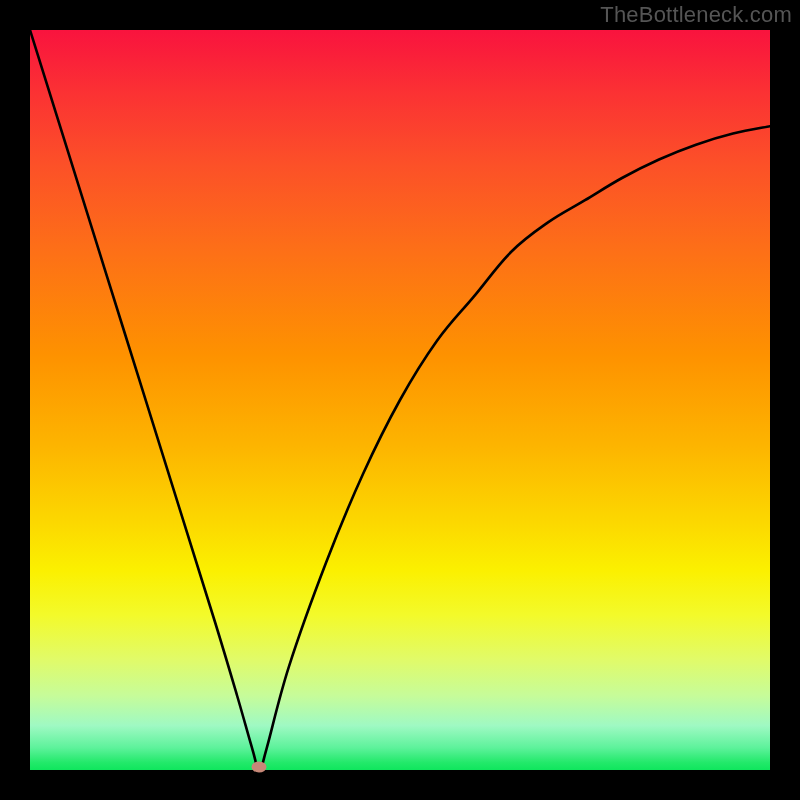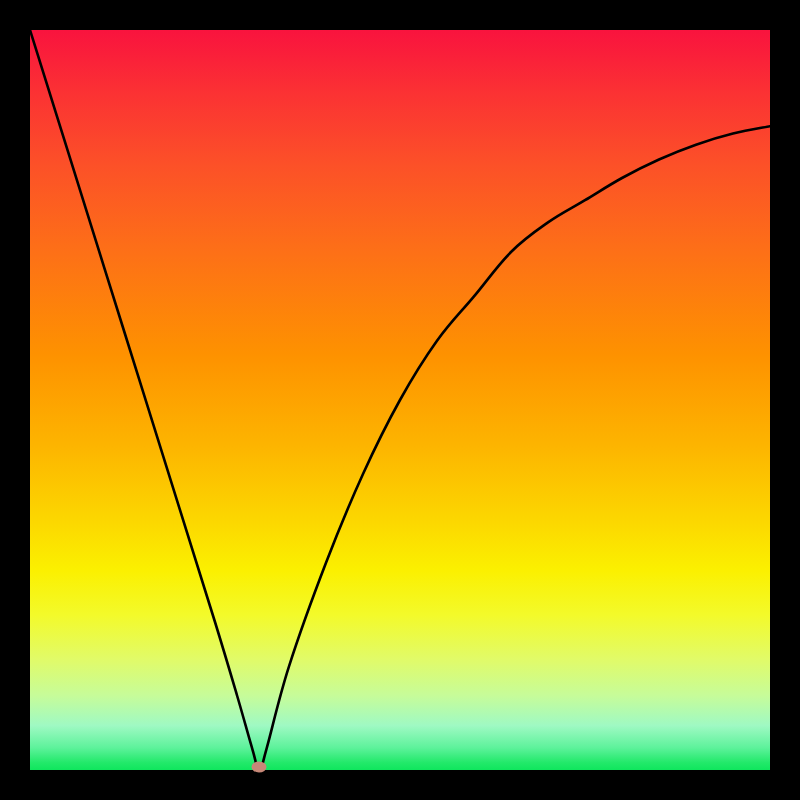--- a/index.html
+++ b/index.html
@@ -65,20 +65,21 @@
     height: 11px;
     background: #c88878;
     border-radius: 50%;
     transform: translate(-50%, -50%);
   }
 </style>
 </head>
 <body>
 
 <div class="outer">
+  <div class="watermark">TheBottleneck.com</div>
 
   <div class="plot">
     <svg class="curve" viewBox="0 0 740 740" preserveAspectRatio="none">
       <path id="curve-path" d="M 0.00 0.00 C 6.66 21.31, 23.68 75.78, 37.00 118.40 C 50.32 161.02, 60.68 194.18, 74.00 236.80 C 87.32 279.42, 97.68 312.58, 111.00 355.20 C 124.32 397.82, 134.68 430.98, 148.00 473.60 C 161.32 516.22, 174.34 557.37, 185.00 592.00 C 195.66 626.63, 200.54 643.36, 207.20 666.00 C 213.86 688.64, 218.00 704.48, 222.00 717.80 C 226.00 731.12, 226.74 740.00, 229.40 740.00 C 232.06 740.00, 231.47 736.45, 236.80 717.80 C 242.13 699.15, 248.34 669.70, 259.00 636.40 C 269.66 603.10, 282.68 567.43, 296.00 532.80 C 309.32 498.17, 319.68 473.30, 333.00 444.00 C 346.32 414.70, 356.68 393.98, 370.00 370.00 C 383.32 346.02, 393.68 329.45, 407.00 310.80 C 420.32 292.15, 430.68 282.38, 444.00 266.40 C 457.32 250.42, 467.68 235.32, 481.00 222.00 C 494.32 208.68, 504.68 201.72, 518.00 192.40 C 531.32 183.08, 541.68 178.19, 555.00 170.20 C 568.32 162.21, 578.68 155.33, 592.00 148.00 C 605.32 140.67, 615.68 135.49, 629.00 129.50 C 642.32 123.51, 652.68 119.36, 666.00 114.70 C 679.32 110.04, 689.68 106.93, 703.00 103.60 C 716.32 100.27, 733.34 97.53, 740.00 96.20" stroke="#000000" stroke-width="2.6" fill="none" stroke-linecap="round" stroke-linejoin="round"></path>
     </svg>
     <div class="marker" id="min-marker" style="left: 229.4px; top: 737px; background: rgb(200, 136, 120);"></div>
   </div>
 </div>
 
 </body></html>

